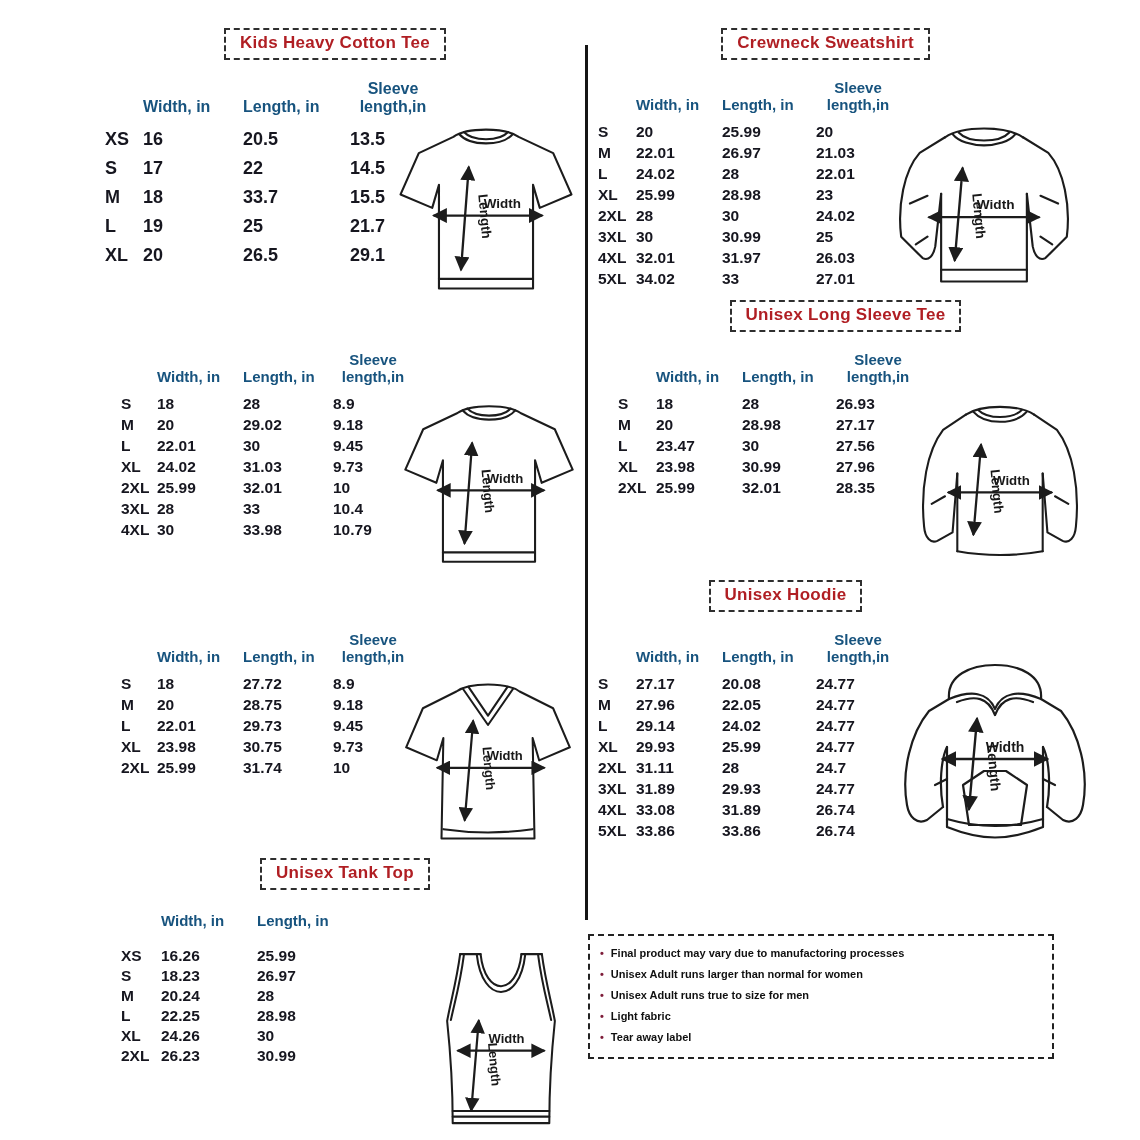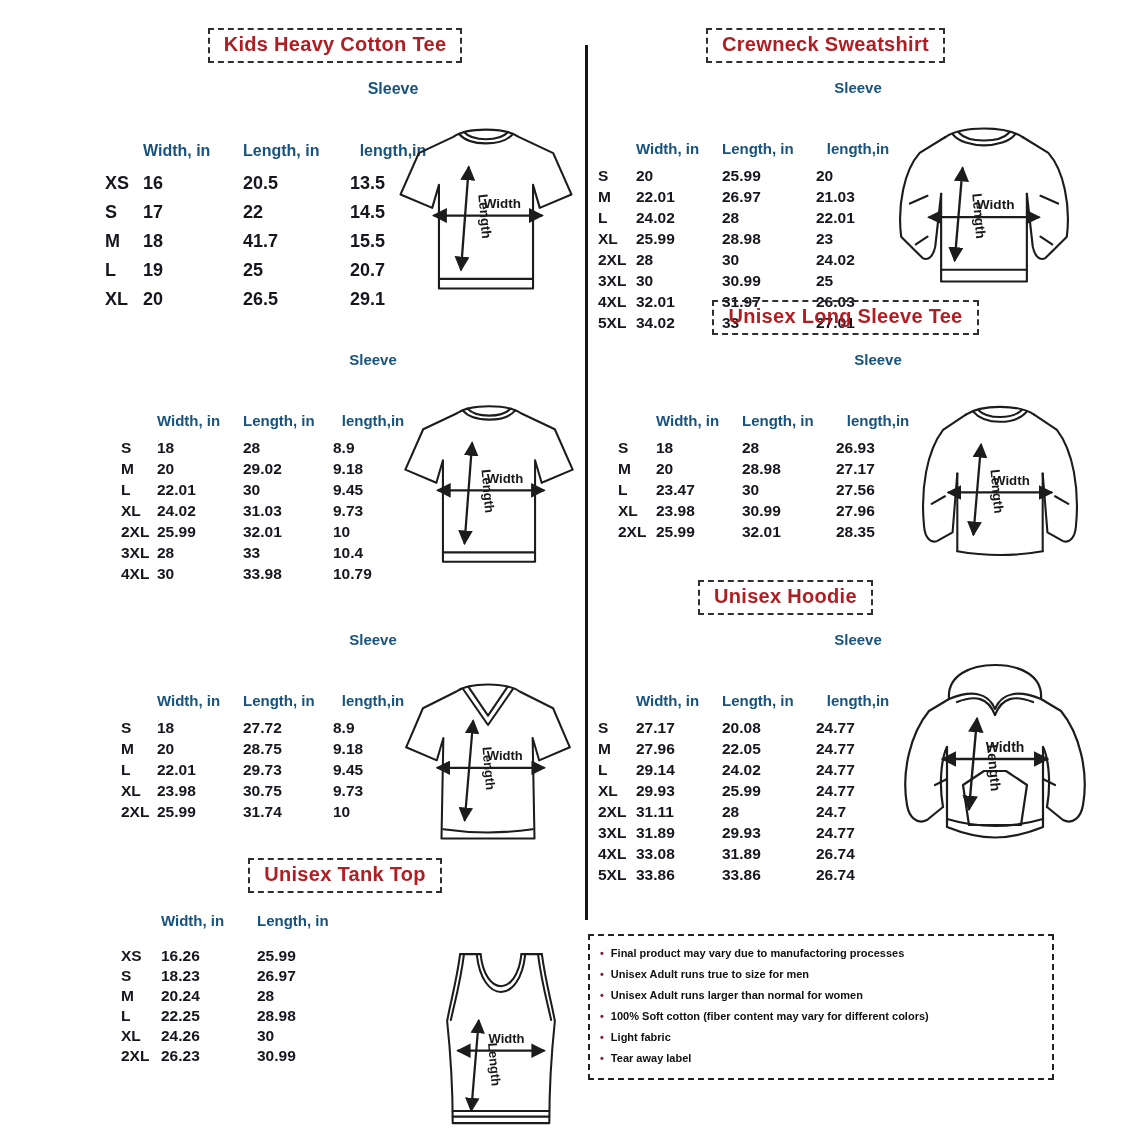--- a/index.html
+++ b/index.html
@@ -5,27 +5,27 @@
   html,body{margin:0;padding:0;}
   body{
     width:1140px;height:1140px;position:relative;background:#ffffff;
     font-family:"Liberation Sans",sans-serif;overflow:hidden;
   }
   .divider{position:absolute;left:585px;top:45px;width:3px;height:875px;background:#151515;}
   .sec{position:absolute;}
   .title-row{text-align:center;}
   .title{
     display:inline-block;border:2px dashed #2e2e2e;padding:3px 14px 5px;
-    color:#b01e23;font-weight:700;font-size:20px;white-space:nowrap;letter-spacing:.3px;
+    color:#b01e23;font-weight:700;font-size:17px;white-space:nowrap;letter-spacing:.3px;
   }
   .title.small{font-size:18.5px;}
   .tblwrap{position:absolute;}
   .thead,.tbl{display:grid;}
   .thead{align-items:end;}
-  .th{color:#17537e;font-weight:700;font-size:15px;line-height:1.1;gap:44px;}
+  .th{color:#17537e;font-weight:700;font-size:15px;line-height:1.1;}
   .th.sleeve{display:flex;flex-direction:column;align-items:center;text-align:center;}
   .tbl{margin-top:10px;}
   .rows29{grid-auto-rows:29px;}
   .rows21{grid-auto-rows:21px;}
   .rows20{grid-auto-rows:20px;}
   .td{display:flex;align-items:center;font-weight:700;color:#16161f;font-size:15.5px;}
   .big .td{font-size:18px;}
   .big .th{font-size:16px;}
   .art{position:absolute;}
   .art svg{width:100%;height:100%;display:block;}
@@ -140,26 +140,26 @@
         <span class="td">XS</span>
         <span class="td">16</span>
         <span class="td">20.5</span>
         <span class="td">13.5</span>
         <span class="td">S</span>
         <span class="td">17</span>
         <span class="td">22</span>
         <span class="td">14.5</span>
         <span class="td">M</span>
         <span class="td">18</span>
-        <span class="td">41.7</span>
+        <span class="td">33.7</span>
         <span class="td">15.5</span>
         <span class="td">L</span>
         <span class="td">19</span>
         <span class="td">25</span>
-        <span class="td">20.7</span>
+        <span class="td">21.7</span>
         <span class="td">XL</span>
         <span class="td">20</span>
         <span class="td">26.5</span>
         <span class="td">29.1</span>
       </div>
   </div>
   <div class="art" style="left:305px;top:84px;width:192px;height:186px;">
     <svg viewBox="0 0 200 190">
       <use href="#g-tee"></use>
       <text x="117" y="98" text-anchor="middle">Width</text>
@@ -452,19 +452,18 @@
       <use href="#g-tank"></use>
       <text x="86" y="108" text-anchor="middle">Width</text>
       <text transform="translate(66,108) rotate(85)">Length</text>
     </svg>
   </div>
 </div>
 
 <div class="notes">
   <ul>
       <li><span class="bullet">•</span><span>Final product may vary due to manufactoring processes</span></li>
+      <li><span class="bullet">•</span><span>Unisex Adult runs larger than normal for women</span></li>
       <li><span class="bullet">•</span><span>Unisex Adult runs true to size for men</span></li>
-      <li><span class="bullet">•</span><span>Unisex Adult runs larger than normal for women</span></li>
-      <li><span class="bullet">•</span><span>100% Soft cotton (fiber content may vary for different colors)</span></li>
       <li><span class="bullet">•</span><span>Light fabric</span></li>
       <li><span class="bullet">•</span><span>Tear away label</span></li>
     </ul>
 </div>
 
 </body></html>

